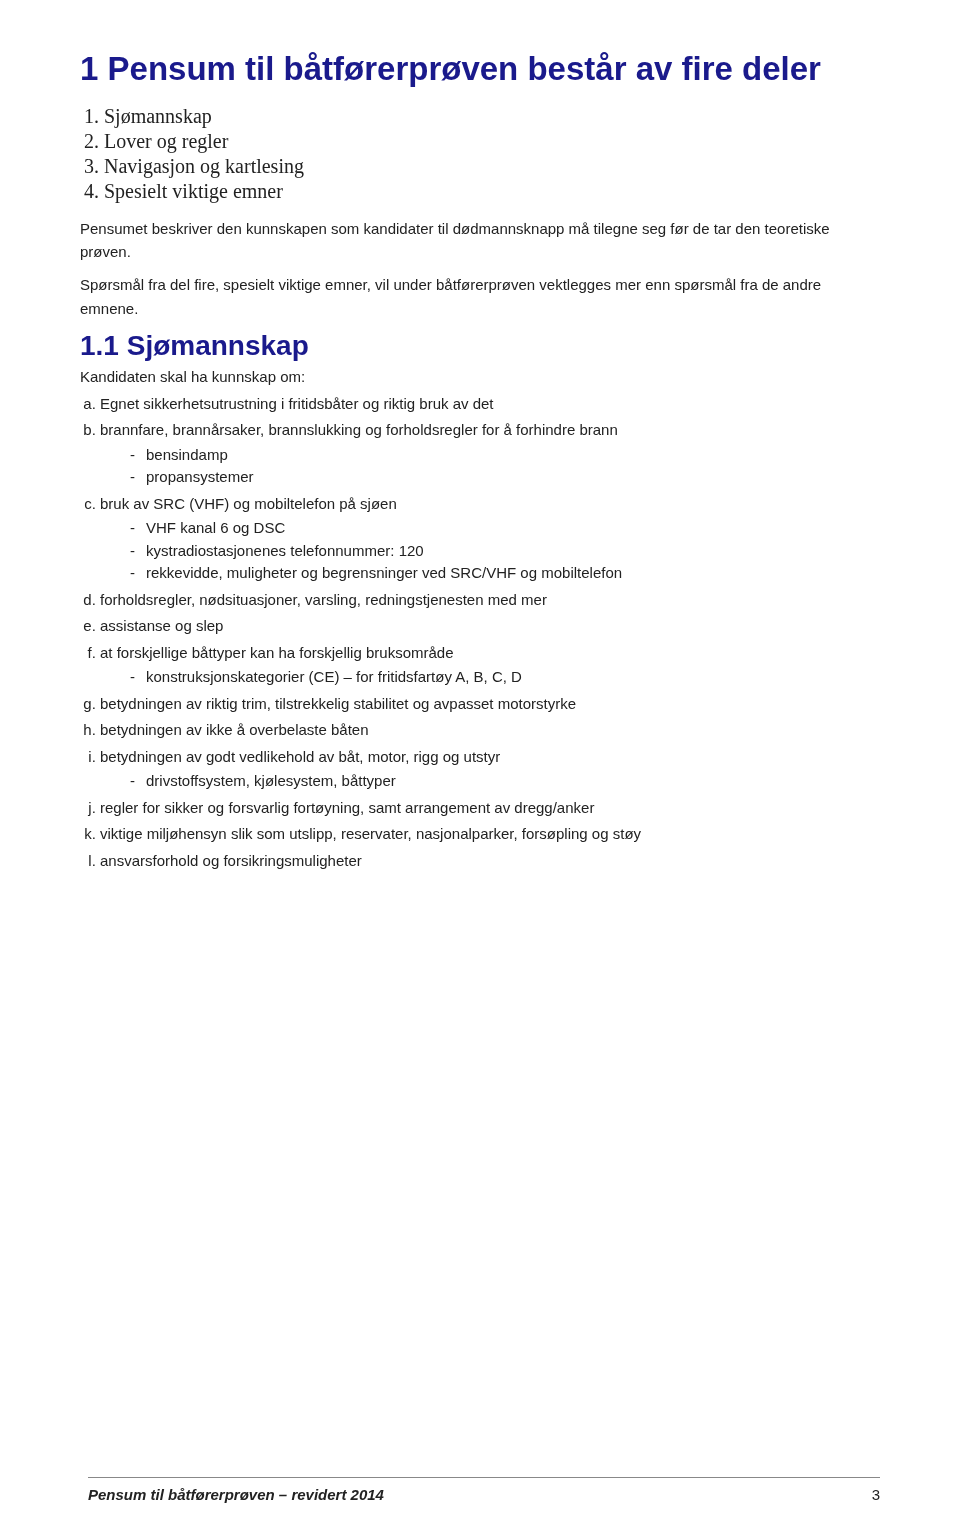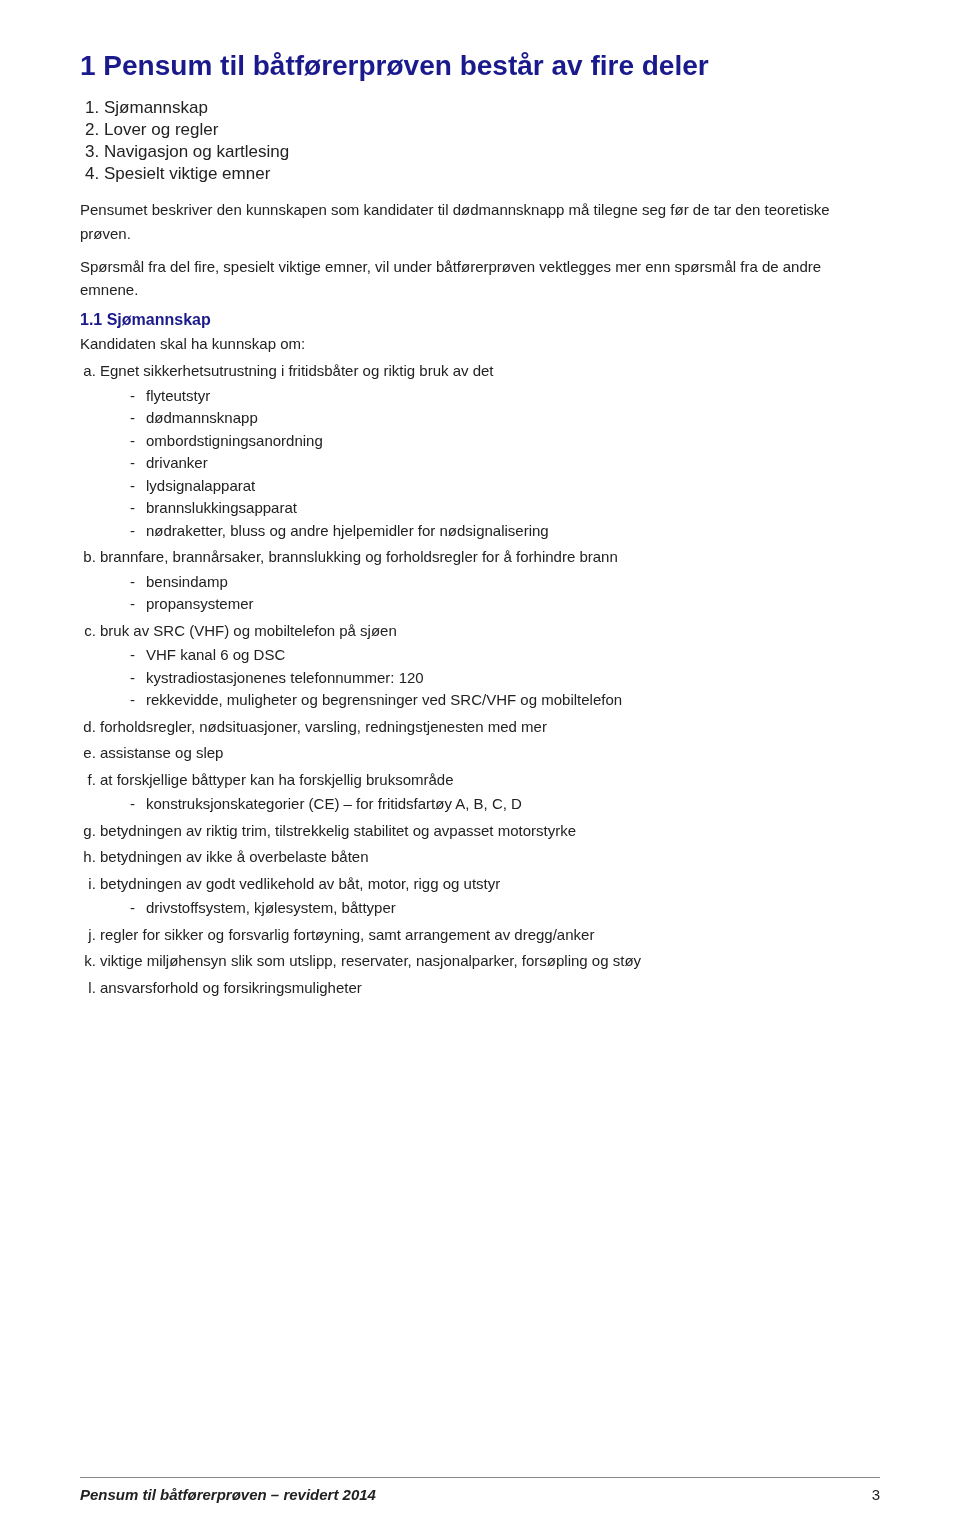--- a/index.html
+++ b/index.html
@@ -11,42 +11,43 @@
       background: #ffffff;
       font-family: 'Arial', sans-serif;
       font-size: 15px;
       color: #222222;
       width: 960px;
       min-height: 1535px;
       position: relative;
       padding: 48px 80px 80px 80px;
     }
     h1 {
-      font-size: 28px;
+      font-size: 33px;
       font-weight: bold;
       color: #1a1a8c;
       margin-bottom: 14px;
       line-height: 1.3;
     }
     .numbered-list-top {
       margin-left: 24px;
       margin-bottom: 14px;
     }
     .numbered-list-top li {
       list-style: decimal;
       margin-bottom: 2px;
-      font-size: 17px;
+      font-size: 20px;
+      font-family: Liberation Serif, serif;
     }
     .intro-paragraph {
       margin-bottom: 10px;
       font-size: 15px;
       line-height: 1.55;
     }
     .section-heading {
-      font-size: 16px;
+      font-size: 28px;
       font-weight: bold;
       color: #1a1a8c;
       margin-top: 8px;
       margin-bottom: 6px;
     }
     .subheading {
       font-weight: normal;
       font-size: 15px;
       margin-bottom: 8px;
     }
@@ -73,21 +74,21 @@
       padding-left: 16px;
     }
     .dash-list li::before {
       content: '-';
       position: absolute;
       left: 0;
     }
     .footer {
       position: absolute;
       bottom: 32px;
-      left: 80px;
+      left: 88px;
       right: 80px;
       display: flex;
       justify-content: space-between;
       align-items: flex-start;
       border-top: 1px solid #888;
       padding-top: 8px;
     }
     .footer-text {
       font-style: italic;
       font-weight: bold;
@@ -111,29 +112,21 @@
   <li>Spesielt viktige emner</li>
 </ol>
 
 <p class="intro-paragraph">Pensumet beskriver den kunnskapen som kandidater til dødmannsknapp må tilegne seg før de tar den teoretiske prøven.</p>
 <p class="intro-paragraph">Spørsmål fra del fire, spesielt viktige emner, vil under båtførerprøven vektlegges mer enn spørsmål fra de andre emnene.</p>
 
 <div class="section-heading">1.1  Sjømannskap</div>
 <p class="subheading">Kandidaten skal ha kunnskap om:</p>
 
 <ol class="alpha-list" id="alpha-list-container">
-<li><span>Egnet sikkerhetsutrustning i fritidsbåter og riktig bruk av det</span><ul class="dash-list">
-        <li>flyteutstyr</li>
-        <li>dødmannsknapp</li>
-        <li>ombordstigningsanordning</li>
-        <li>drivanker</li>
-        <li>lydsignalapparat</li>
-        <li>brannslukkingsapparat</li>
-        <li>nødraketter, bluss og andre hjelpemidler for nødsignalisering</li>
-      </ul></li>
+<li><span>Egnet sikkerhetsutrustning i fritidsbåter og riktig bruk av det</span></li>
     <li><span>brannfare, brannårsaker, brannslukking og forholdsregler for å forhindre brann</span><ul class="dash-list">
         <li>bensindamp</li>
         <li>propansystemer</li>
       </ul></li>
     <li><span>bruk av SRC (VHF) og mobiltelefon på sjøen</span><ul class="dash-list">
         <li>VHF kanal 6 og DSC</li>
         <li>kystradiostasjonenes telefonnummer: 120</li>
         <li>rekkevidde, muligheter og begrensninger ved SRC/VHF og mobiltelefon</li>
       </ul></li>
     <li><span>forholdsregler, nødsituasjoner, varsling, redningstjenesten med mer</span></li>

